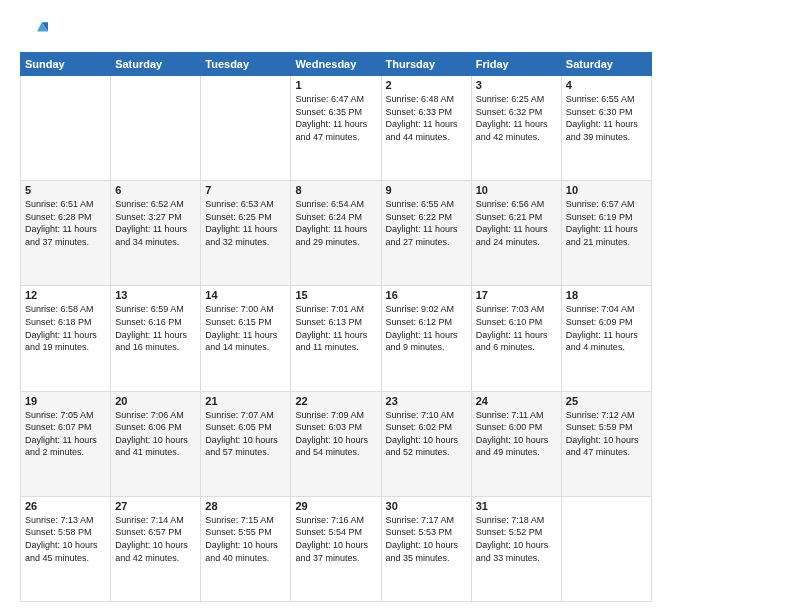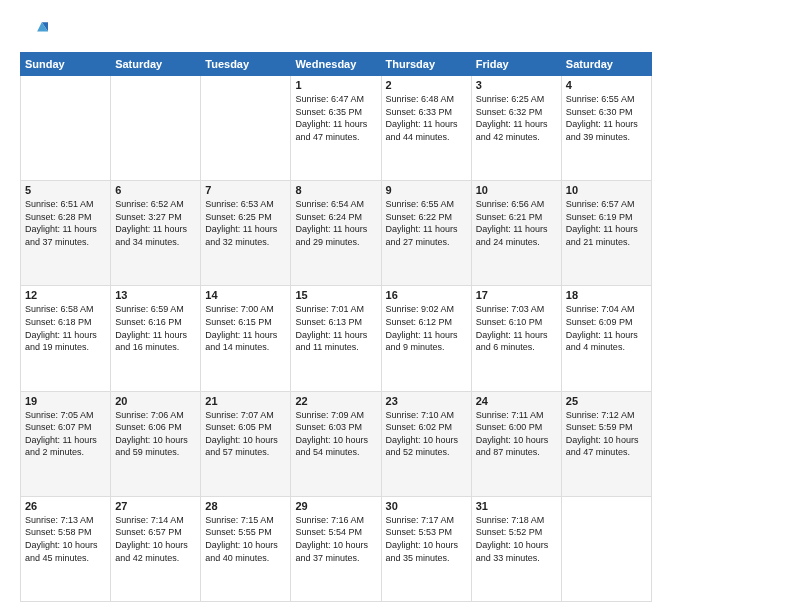--- a/index.html
+++ b/index.html
@@ -269,21 +269,21 @@
             <div class="cell-text">Sunrise: 7:05 AM</div>
             <div class="cell-text">Sunset: 6:07 PM</div>
             <div class="cell-text">Daylight: 11 hours</div>
             <div class="cell-text">and 2 minutes.</div>
           </td>
           <td>
             <span class="day-number">20</span>
             <div class="cell-text">Sunrise: 7:06 AM</div>
             <div class="cell-text">Sunset: 6:06 PM</div>
             <div class="cell-text">Daylight: 10 hours</div>
-            <div class="cell-text">and 59 minutes.</div>
+            <div class="cell-text">and 41 minutes.</div>
           </td>
           <td>
             <span class="day-number">21</span>
             <div class="cell-text">Sunrise: 7:07 AM</div>
             <div class="cell-text">Sunset: 6:05 PM</div>
             <div class="cell-text">Daylight: 10 hours</div>
             <div class="cell-text">and 57 minutes.</div>
           </td>
           <td>
             <span class="day-number">22</span>
@@ -297,21 +297,21 @@
             <div class="cell-text">Sunrise: 7:10 AM</div>
             <div class="cell-text">Sunset: 6:02 PM</div>
             <div class="cell-text">Daylight: 10 hours</div>
             <div class="cell-text">and 52 minutes.</div>
           </td>
           <td>
             <span class="day-number">24</span>
             <div class="cell-text">Sunrise: 7:11 AM</div>
             <div class="cell-text">Sunset: 6:00 PM</div>
             <div class="cell-text">Daylight: 10 hours</div>
-            <div class="cell-text">and 87 minutes.</div>
+            <div class="cell-text">and 49 minutes.</div>
           </td>
           <td>
             <span class="day-number">25</span>
             <div class="cell-text">Sunrise: 7:12 AM</div>
             <div class="cell-text">Sunset: 5:59 PM</div>
             <div class="cell-text">Daylight: 10 hours</div>
             <div class="cell-text">and 47 minutes.</div>
           </td>
         </tr>
         <tr>

